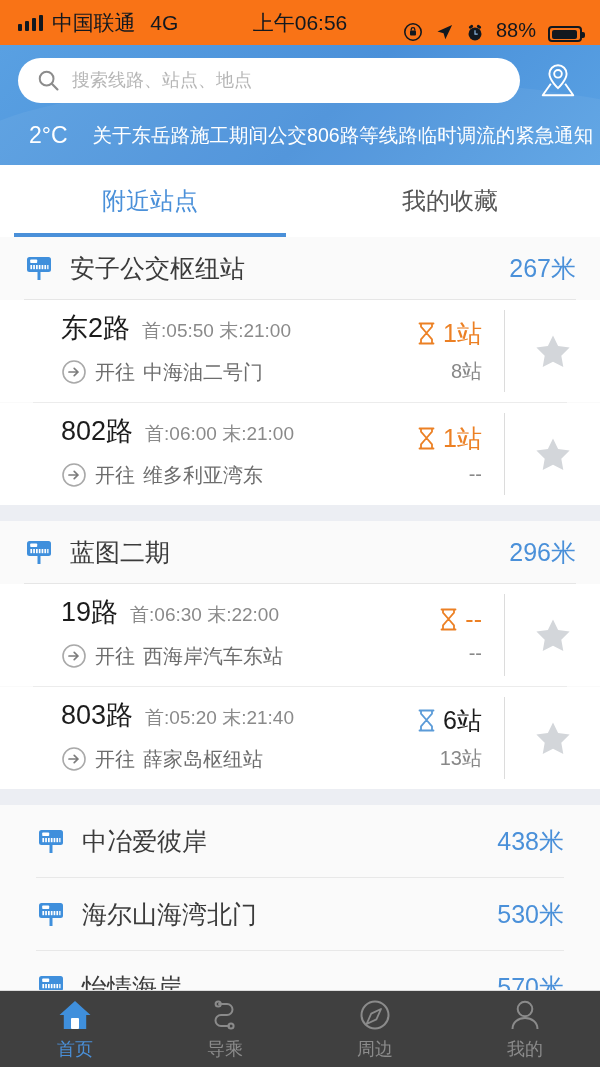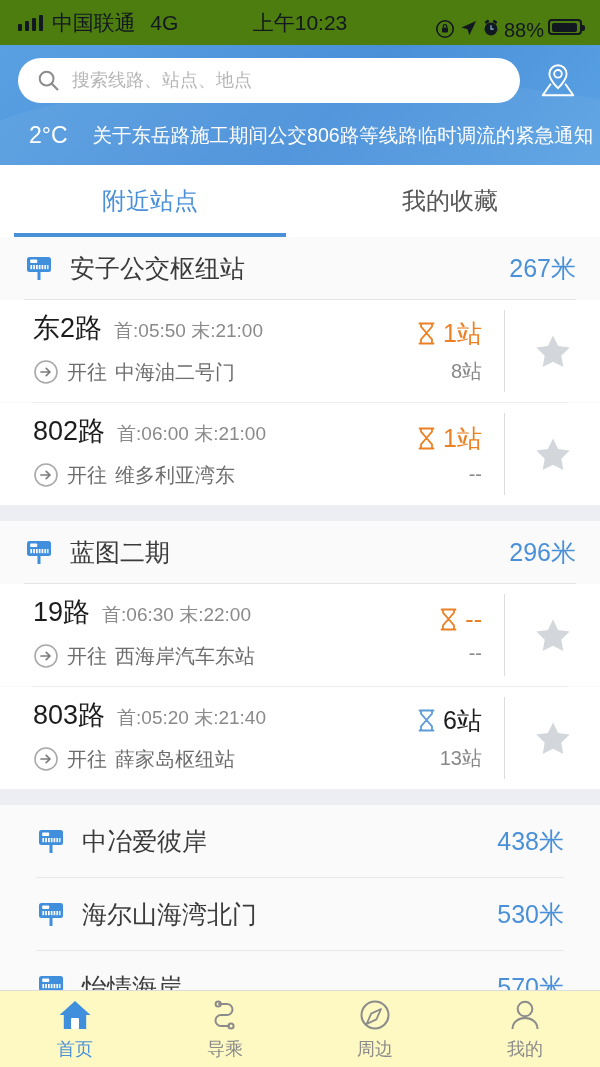--- a/index.html
+++ b/index.html
@@ -7,37 +7,37 @@
     width: 600px; height: 1067px;
     font-family: "Liberation Sans", "DejaVu Sans", sans-serif;
     background: #f0f0f3;
     overflow: hidden;
   }
   #app { width: 600px; height: 1067px; position: relative; display: flex; flex-direction: column; }
 
   
   .statusbar {
     height: 45px; flex: 0 0 45px;
-    background: #4d7c0f;
+    background: #f97316;
     display: flex; align-items: center;
     padding: 0 18px;
     color: #12181f; font-size: 21px;
     position: relative;
   }
   .sb-left { display: flex; align-items: center; gap: 9px; }
   .bars { display: flex; align-items: flex-end; gap: 3px; height: 17px; }
   .bars i { width: 4px; background: #12181f; border-radius: 1px; display: block; }
   .bars i:nth-child(1) { height: 7px; }
   .bars i:nth-child(2) { height: 10px; }
   .bars i:nth-child(3) { height: 13px; }
   .bars i:nth-child(4) { height: 16px; }
   .carrier { font-size: 21px; letter-spacing: -0.2px; }
   .nettype { font-size: 21px; margin-left: 6px; }
   .sb-center { position: absolute; left: 0; right: 0; text-align: center; font-size: 21px; pointer-events: none; }
-  .sb-right { margin-left: auto; display: flex; align-items: flex-start; gap: 4px; margin-top: 16px; }
+  .sb-right { margin-left: auto; display: flex; align-items: flex-end; gap: 12px; margin-top: 16px; }
   .sb-right svg { display: block; }
   .batt-txt { font-size: 20px; }
   .battery { width: 34px; height: 16px; border: 2px solid #12181f; border-radius: 4px; position: relative; }
   .battery::after { content:""; position:absolute; right:-5px; top:4px; width:3px; height:6px; background:#12181f; border-radius:0 2px 2px 0; }
   .battery i { position: absolute; left: 1.5px; top: 1.5px; bottom: 1.5px; width: 86%; background: #12181f; border-radius: 2px; display:block; }
 
   
   .header {
     flex: 0 0 120px;
     background: linear-gradient(135deg, #59a0e2 0%, #4a90d9 55%, #5aa2e4 100%);
@@ -85,21 +85,21 @@
   }
   .station-head .name { font-size: 25px; color: #3b3b3b; }
   .station-head .dist { margin-left: auto; font-size: 25px; color: #4a90d9; }
   .sep { height: 1px; background: #e6e6e6; margin: 0 24px; }
 
   
   .stopicon { width: 30px; height: 30px; flex: 0 0 30px; }
 
   
   .route { display: flex; padding: 10px 0 10px 0; background: #fff; }
-  .route-main { flex: 1; padding-left: 33px; min-width: 0; }
+  .route-main { flex: 1; padding-left: 33px; min-width: 0; margin-left: 28px; }
   .rline1 { display: flex; align-items: baseline; gap: 12px; height: 42px; }
   .rno { font-size: 27px; color: #1c1c1c; }
   .rtime { font-size: 19px; color: #8a8a8a; }
   .rline2 { display: flex; align-items: center; gap: 8px; height: 40px; }
   .arrow-ic { width: 26px; height: 26px; flex: 0 0 26px; }
   .rdest { font-size: 20px; color: #6d6d6d; }
 
   .route-right {
     flex: 0 0 120px; display: flex; flex-direction: column;
     align-items: flex-end; justify-content: center; gap: 8px;
@@ -118,21 +118,21 @@
 
   
   .simple-wrap { background: #fafafa; }
   .simple-row { display: flex; align-items: center; gap: 16px; height: 72px; padding: 8px 36px; }
   .simple-row .name { font-size: 25px; color: #3b3b3b; }
   .simple-row .dist { margin-left: auto; font-size: 25px; color: #4a90d9; }
   .simple-sep { height: 1px; background: #e8e8e8; margin: 0 36px; }
 
   
   .tabbar {
-    flex: 0 0 77px; background: #fef9c3; border-top: 1px solid #dcdcdc;
+    flex: 0 0 77px; background: #404040; border-top: 1px solid #dcdcdc;
     display: flex;
   }
   .tabitem {
     flex: 1; display: flex; flex-direction: column; align-items: center;
     justify-content: center; gap: 5px; color: #8b8b8b; font-size: 18px;
   }
   .tabitem.active { color: #4a90d9; }
   .tabitem svg { display: block; }
 </style>
 </head>
@@ -144,21 +144,21 @@
     <div class="sb-left">
       <span class="bars">
           <i></i>
           <i></i>
           <i></i>
           <i></i>
         </span>
       <span class="carrier">中国联通</span>
       <span class="nettype">4G</span>
     </div>
-    <div class="sb-center">上午10:23</div>
+    <div class="sb-center">上午06:56</div>
     <div class="sb-right">
       <svg width="20" height="20" viewBox="0 0 20 20">
         <circle cx="10" cy="10" r="8.2" fill="none" stroke="#12181f" stroke-width="1.6"></circle>
         <rect x="7" y="8.6" width="6" height="5" rx="1" fill="#12181f"></rect>
         <path d="M8.2 8.6V7.4a1.8 1.8 0 013.6 0v1.2" fill="none" stroke="#12181f" stroke-width="1.3"></path>
       </svg>
       <svg width="19" height="19" viewBox="0 0 20 20">
         <path d="M18 2L2.6 8.9l6.4 1.9 1.9 6.4z" fill="#12181f"></path>
       </svg>
       <svg width="18" height="18" viewBox="0 0 20 20">

